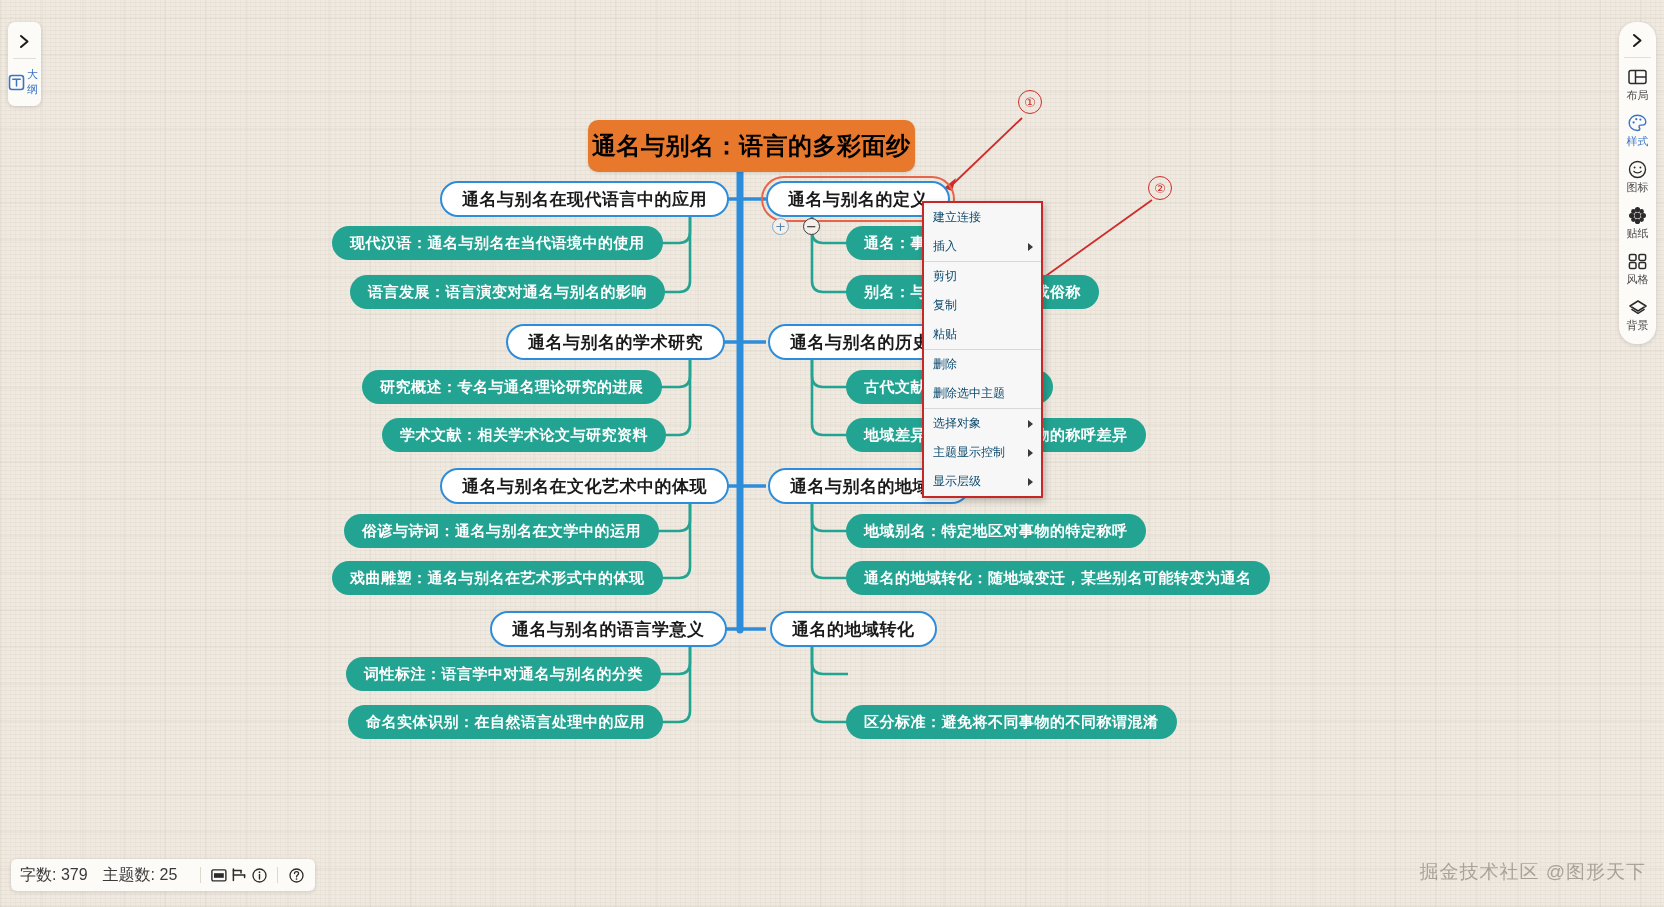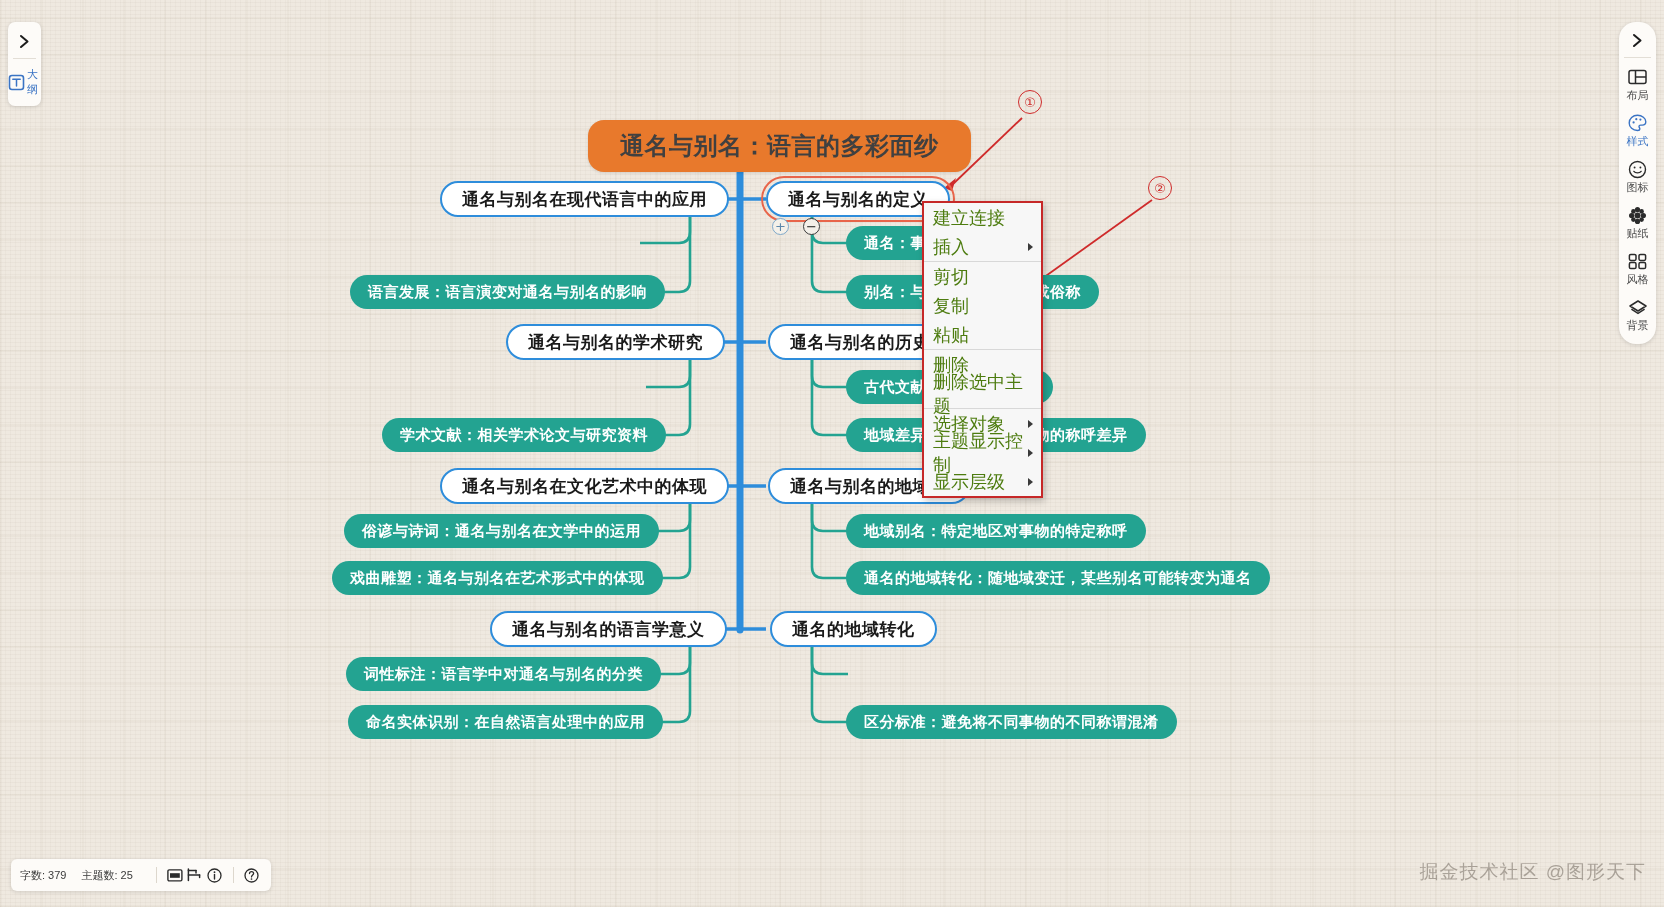--- a/index.html
+++ b/index.html
@@ -25,24 +25,24 @@
   
   .node {
     position: absolute;
     display: flex; align-items: center; justify-content: center;
     white-space: nowrap;
     font-weight: bold;
     letter-spacing: 0.5px;
   }
   .node-root {
     background: #e8792c;
-    color: #404040;
-    border-radius: 16px;
+    color: #000000;
+    border-radius: 10px;
     font-size: 24px;
-    padding: 0 32px;
+    padding: 0 4px;
     height: 52px;
     box-shadow: 0 1px 3px rgba(0,0,0,0.12);
   }
   .node-branch {
     background: #ffffff;
     color: #1a1a1a;
     border: 2px solid #2e8ddb;
     border-radius: 22px;
     font-size: 17px;
     padding: 0 20px;
@@ -79,22 +79,22 @@
 
   
   #context-menu {
     position: absolute;
     left: 922px; top: 201px;
     width: 121px;
     background: #f7f7f7;
     border: 2px solid #c62828;
     box-shadow: 2px 3px 7px rgba(0,0,0,0.22);
     z-index: 40;
-    font-size: 18px;
-    color: #4d7c0f;
+    font-size: 12px;
+    color: #0c4a6e;
   }
   .menu-group { border-bottom: 1px solid #d8d8d8; }
   .menu-group:last-child { border-bottom: none; }
   .menu-item {
     position: relative;
     height: 29px;
     display: flex; align-items: center;
     padding: 0 9px;
     cursor: default;
   }
@@ -153,21 +153,21 @@
 
   
   #status-bar {
     position: absolute; left: 11px; bottom: 16px;
     height: 32px;
     background: #fdfbf8;
     border-radius: 6px;
     box-shadow: 0 1px 4px rgba(0,0,0,0.13);
     display: flex; align-items: center;
     padding: 0 9px;
-    font-size: 11px; color: #3a3a3a;
+    font-size: 16px; color: #3a3a3a;
     z-index: 30;
   }
   #status-bar .stat { margin-right: 15px; white-space: nowrap; }
   .sb-sep { width: 1px; height: 16px; background: #ddd7cd; margin: 0 8px; }
   .sb-icon { width: 20px; height: 20px; display: flex; align-items: center; justify-content: center; cursor: pointer; }
 
   
   .marker {
     position: absolute;
     width: 24px; height: 24px;
@@ -235,23 +235,25 @@
 
     <path d="M1022,118 L952,185" stroke="#cf2b2b" stroke-width="1.8" fill="none"></path>
     <path d="M944,188 L956,178 L952,191 Z" fill="#cf2b2b"></path>
     <path d="M1152,200 L1036,283" stroke="#cf2b2b" stroke-width="1.8" fill="none"></path>
     <path d="M1028,289 L1042,281 L1036,294 Z" fill="#cf2b2b"></path>
   </svg>
 
   <div class="node node-root" style="left:588px; top:120px;">通名与别名：语言的多彩面纱</div>
 
   <div class="node node-branch" style="left:440px; top:181px;">通名与别名在现代语言中的应用</div>
+  <div class="node node-leaf" style="left:332px; top:226px;">现代汉语：通名与别名在当代语境中的使用</div>
   <div class="node node-leaf" style="left:350px; top:275px;">语言发展：语言演变对通名与别名的影响</div>
 
   <div class="node node-branch" style="left:506px; top:324px;">通名与别名的学术研究</div>
+  <div class="node node-leaf" style="left:362px; top:370px;">研究概述：专名与通名理论研究的进展</div>
   <div class="node node-leaf" style="left:382px; top:418px;">学术文献：相关学术论文与研究资料</div>
 
   <div class="node node-branch" style="left:440px; top:468px;">通名与别名在文化艺术中的体现</div>
   <div class="node node-leaf" style="left:332px; top:561px;">戏曲雕塑：通名与别名在艺术形式中的体现</div>
   <div class="node node-leaf" style="left:344px; top:514px;">俗谚与诗词：通名与别名在文学中的运用</div>
 
   <div class="node node-branch" style="left:490px; top:611px;text-align:center;">通名与别名的语言学意义</div>
   <div class="node node-leaf" style="left:346px; top:657px;">词性标注：语言学中对通名与别名的分类</div>
   <div class="node node-leaf" style="left:348px; top:705px;">命名实体识别：在自然语言处理中的应用</div>
 

